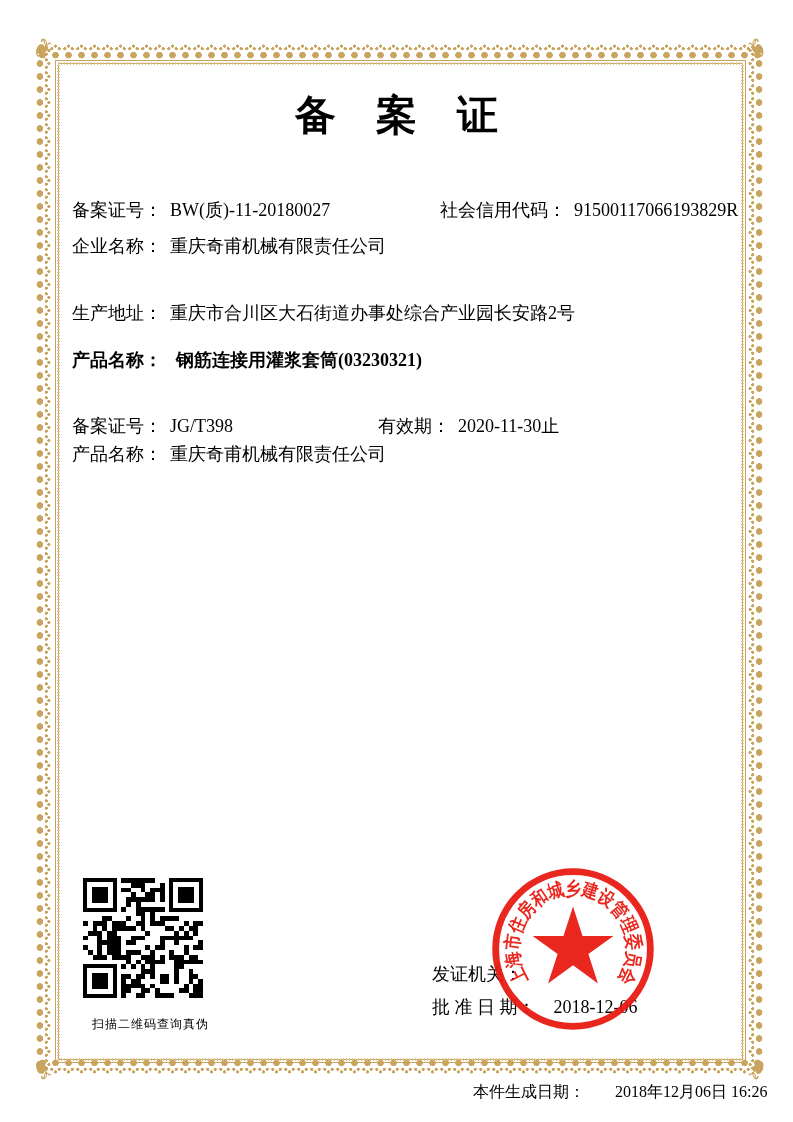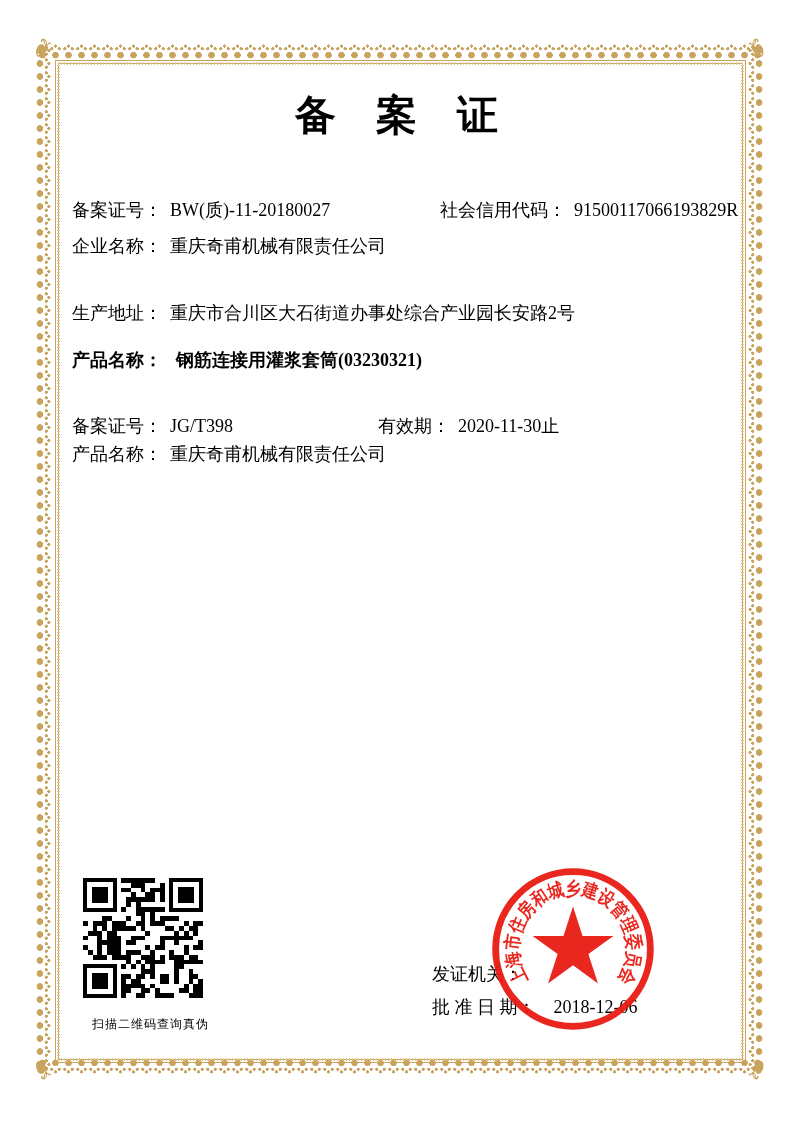--- a/index.html
+++ b/index.html
@@ -364,14 +364,17 @@
 
   <svg class="seal" viewBox="0 0 200 200">
     <circle cx="100" cy="100" r="91" fill="none" stroke="#e8170f" stroke-width="8"></circle>
     <polygon fill="#e8170f" points="100,50 88.8,84.6 52.5,84.6 81.9,105.9 70.6,140.5 100,119 129.4,140.5 118.1,105.9 147.6,84.6 111.2,84.6"></polygon>
     <path id="sealArc" d="M 47.6 136.7 A 64 64 0 1 1 152.4 136.7" fill="none"></path>
     <text font-size="22" font-weight="bold" fill="#e8170f" font-family="Liberation Serif, DejaVu Serif, serif">
       <textPath href="#sealArc" startOffset="0" textLength="279" lengthAdjust="spacingAndGlyphs">上海市住房和城乡建设管理委员会</textPath>
     </text>
   </svg>
 
+  <div class="footer">
+    <span class="lbl">本件生成日期：</span><span class="val">2018年12月06日  16:26</span>
+  </div>
 
 </div>
 
 </body></html>

